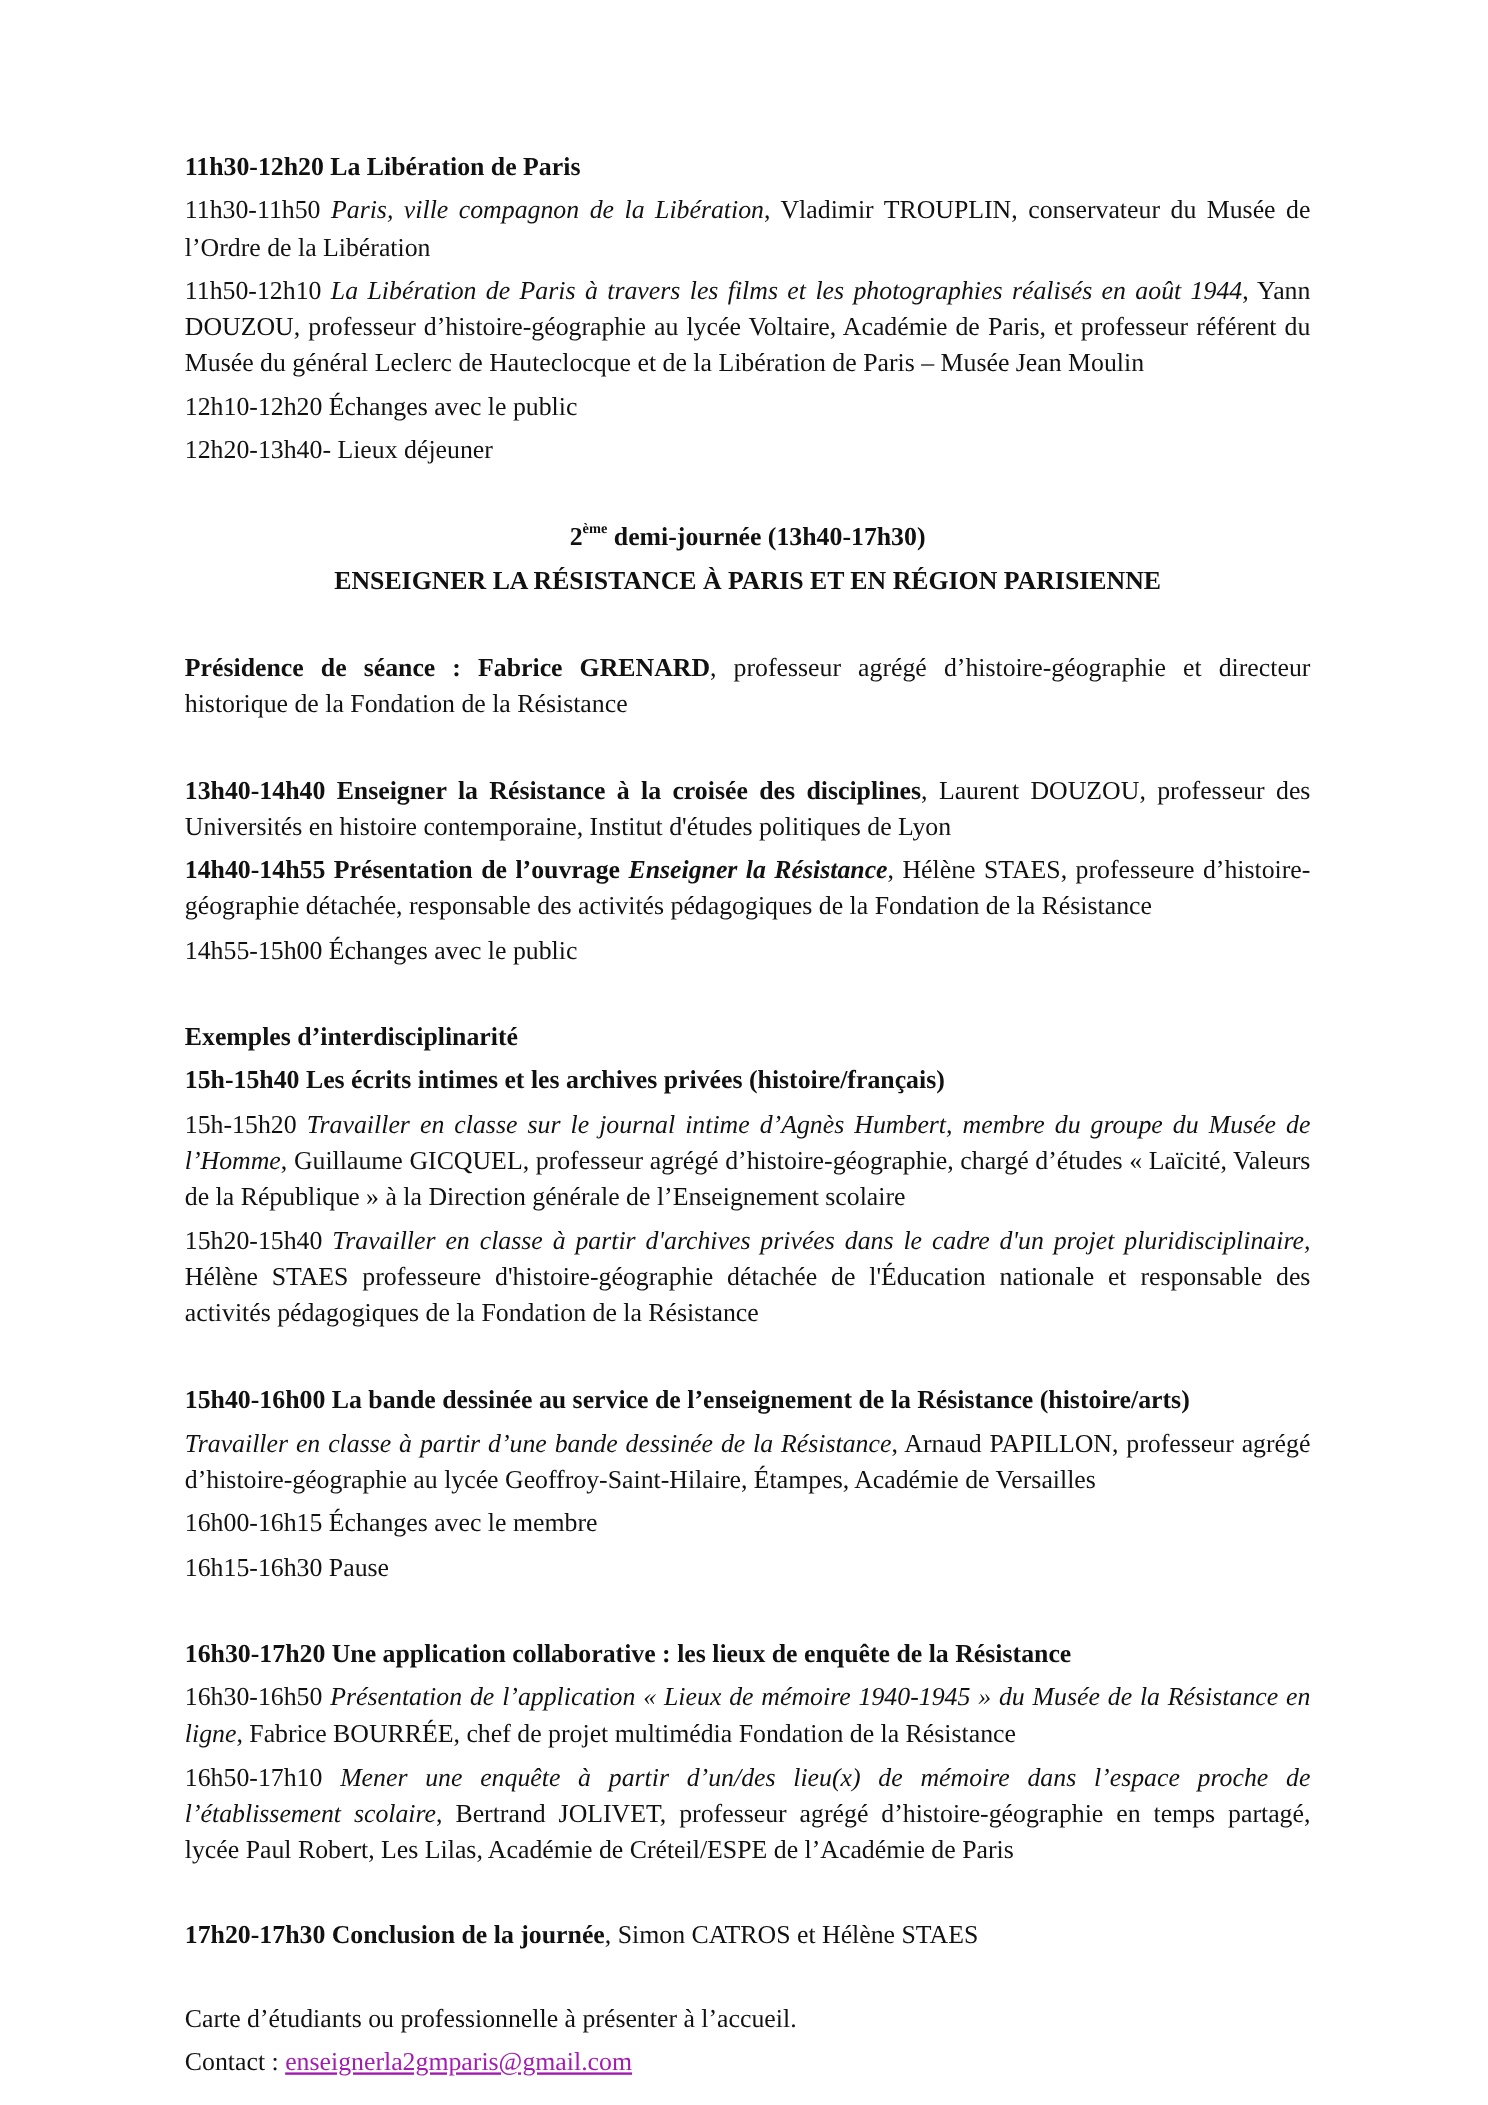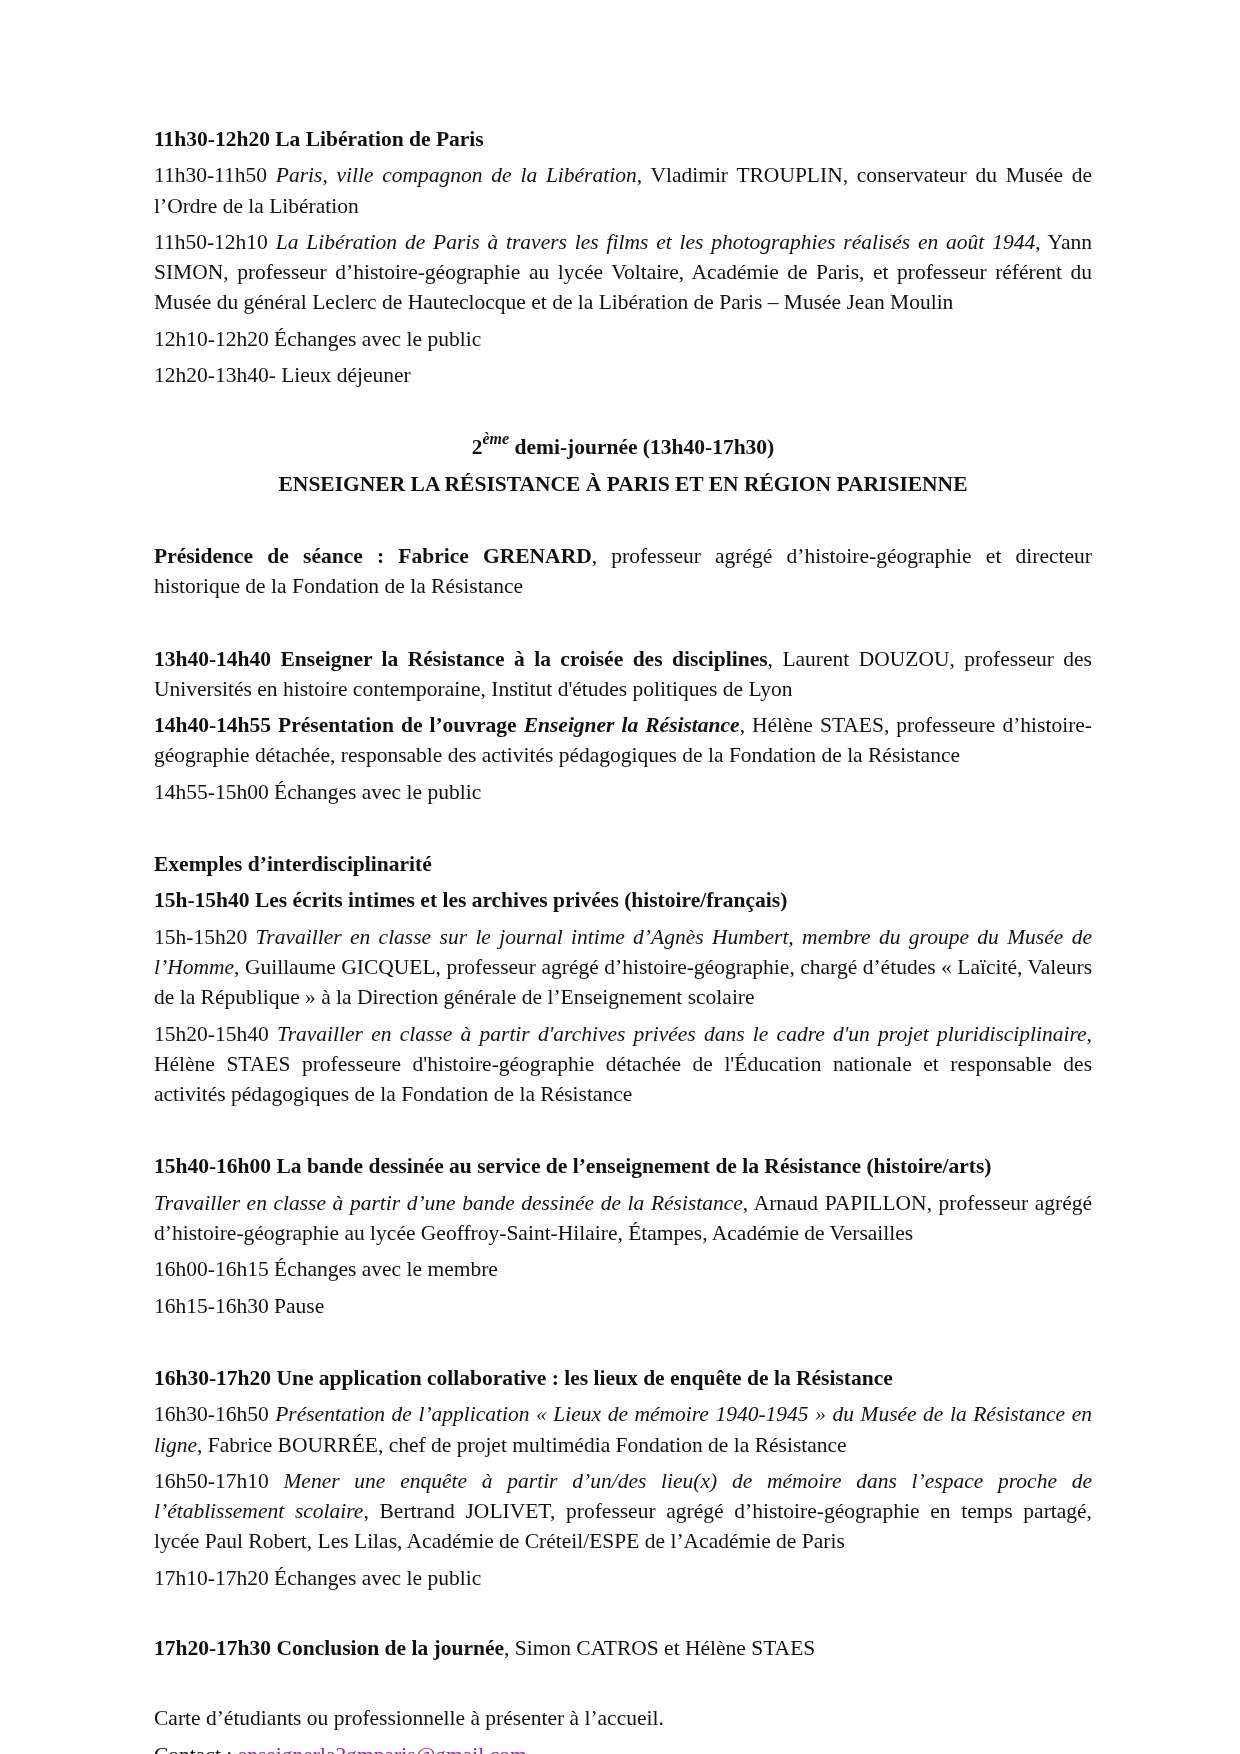--- a/index.html
+++ b/index.html
@@ -10,36 +10,36 @@
     .page {
       position: absolute; left: 148px; top: 118px; width: 950px;
       font-size: 21.5px; line-height: 30.3px;
     }
     .p { margin: 6px; text-align: justify; }
     .b { font-weight: bold; }
     .i { font-style: italic; }
     .gap { height: 30px; }
     .gap-s { height: 28px; }
     .center { text-align: center; font-weight: bold; }
-    sup { font-size: 16px; line-height: 0; position: relative; top: -2px; font-style: italic; }
+    sup { font-size: 12px; line-height: 0; position: relative; top: -2px; }
     a.mail { color: #a21caf; text-decoration: underline; }
   </style>
 </head>
 <body>
 
 <div class="page">
 
   <p class="p b">11h30-12h20 La Libération de Paris</p>
   <p class="p">
     <span>11h30-11h50</span>
     <span class="i">Paris, ville compagnon de la Libération</span><span>, Vladimir TROUPLIN, conservateur du Musée de l’Ordre de la Libération</span>
   </p>
   <p class="p">
     <span>11h50-12h10</span>
-    <span class="i">La Libération de Paris à travers les films et les photographies réalisés en août 1944</span><span>, Yann SIMON, professeur d’histoire-géographie au lycée Voltaire, Académie de Paris, et professeur référent du Musée du général Leclerc de Hauteclocque et de la Libération de Paris – Musée Jean Moulin</span>
+    <span class="i">La Libération de Paris à travers les films et les photographies réalisés en août 1944</span><span>, Yann DOUZOU, professeur d’histoire-géographie au lycée Voltaire, Académie de Paris, et professeur référent du Musée du général Leclerc de Hauteclocque et de la Libération de Paris – Musée Jean Moulin</span>
   </p>
   <p class="p">12h10-12h20 Échanges avec le public</p>
   <p class="p">12h20-13h40- Lieux déjeuner</p>
 
   <div class="gap"></div>
 
   <p class="p center"><span>2</span><sup>ème</sup><span> demi-journée (13h40-17h30)</span></p>
   <p class="p center">ENSEIGNER LA RÉSISTANCE À PARIS ET EN RÉGION PARISIENNE</p>
 
   <div class="gap"></div>
@@ -64,21 +64,20 @@
   <p class="p b">15h40-16h00 La bande dessinée au service de l’enseignement de la Résistance (histoire/arts)</p>
   <p class="p"><span class="i">Travailler en classe à partir d’une bande dessinée de la Résistance</span><span>, Arnaud PAPILLON, professeur agrégé d’histoire-géographie au lycée Geoffroy-Saint-Hilaire, Étampes, Académie de Versailles</span></p>
   <p class="p">16h00-16h15 Échanges avec le membre</p>
   <p class="p">16h15-16h30 Pause</p>
 
   <div class="gap"></div>
 
   <p class="p b">16h30-17h20 Une application collaborative : les lieux de enquête de la Résistance</p>
   <p class="p"><span>16h30-16h50 </span><span class="i">Présentation de l’application « Lieux de mémoire 1940-1945 » du Musée de la Résistance en ligne</span><span>, Fabrice BOURRÉE, chef de projet multimédia Fondation de la Résistance</span></p>
   <p class="p"><span>16h50-17h10 </span><span class="i">Mener une enquête à partir d’un/des lieu(x) de mémoire dans l’espace proche de l’établissement scolaire</span><span>, Bertrand JOLIVET, professeur agrégé d’histoire-géographie en temps partagé, lycée Paul Robert, Les Lilas, Académie de Créteil/ESPE de l’Académie de Paris</span></p>
-  <p class="p">17h10-17h20 Échanges avec le public</p>
 
   <div class="gap-s"></div>
 
   <p class="p"><span class="b">17h20-17h30 Conclusion de la journée</span><span>, Simon CATROS et Hélène STAES</span></p>
 
   <div class="gap-s"></div>
 
   <p class="p">Carte d’étudiants ou professionnelle à présenter à l’accueil.</p>
   <p class="p"><span>Contact : </span><a class="mail" href="#">enseignerla2gmparis@gmail.com</a></p>
 </div>

